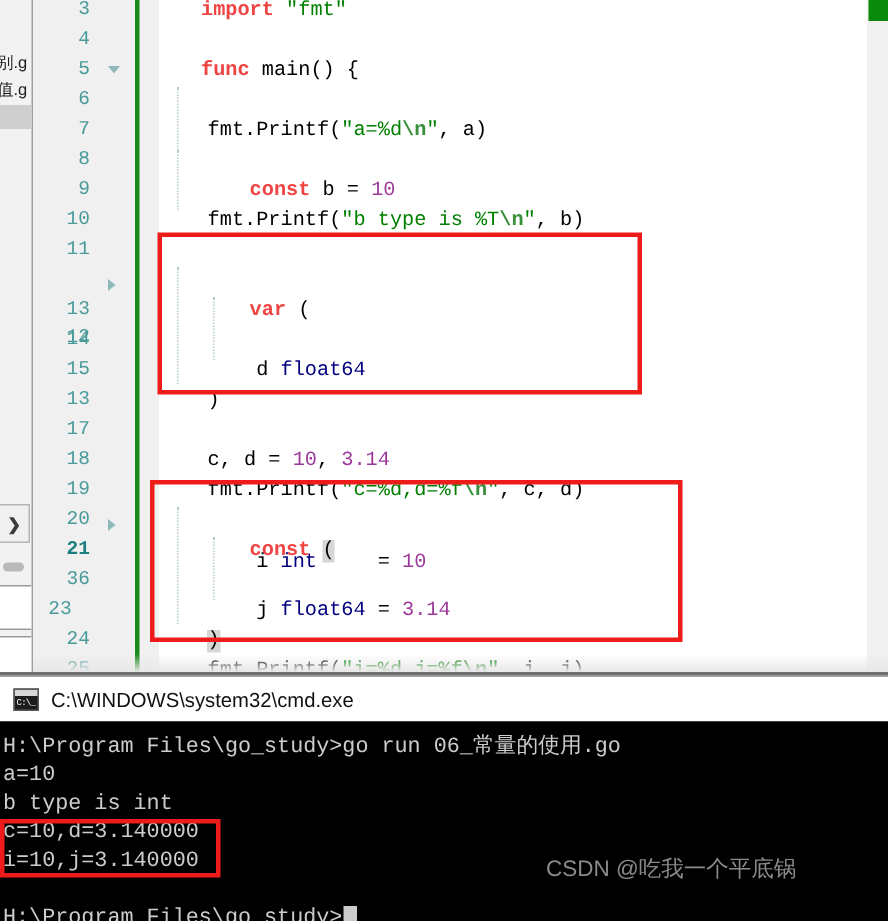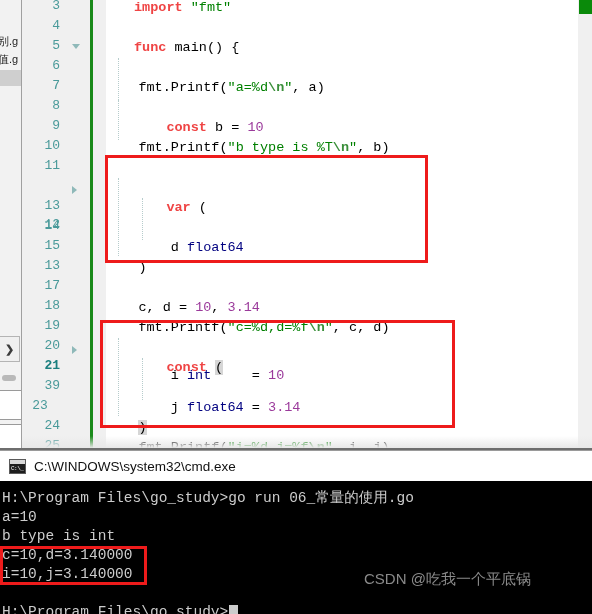--- a/index.html
+++ b/index.html
@@ -218,21 +218,21 @@
         <div class="gnum" style="top: 178px; margin-top: 39px;">12</div>
         <div class="gnum" style="top: 198px;">13</div>
         <div class="gnum" style="top: 218px;">14</div>
         <div class="gnum" style="top: 238px;">15</div>
         <div class="gnum" style="top: 258px;">13</div>
         <div class="gnum" style="top: 278px;">17</div>
         <div class="gnum" style="top: 298px;">18</div>
         <div class="gnum" style="top: 318px;">19</div>
         <div class="gnum" style="top: 338px;">20</div>
         <div class="gnum cur" style="top: 358px;">21</div>
-        <div class="gnum" style="top: 378px;">39</div>
+        <div class="gnum" style="top: 378px;">36</div>
         <div class="gnum" style="top: 398px; text-align: center;">23</div>
         <div class="gnum" style="top: 418px;">24</div>
         <div class="gnum" style="top: 438px;">25</div>
         <div class="gnum" style="top: 458px;">26</div>
         <div class="gnum" style="top: 478px;">27</div>
       </div>
 
     <div class="caret-line" id="caret-highlight" style="top: 358px;"></div>
 
     <div class="code" id="code-area">

